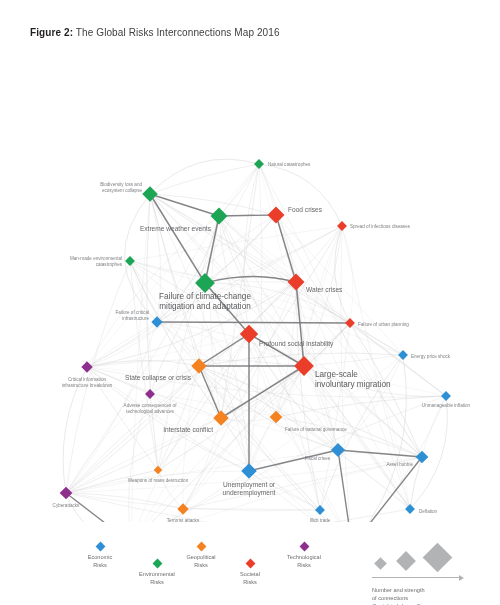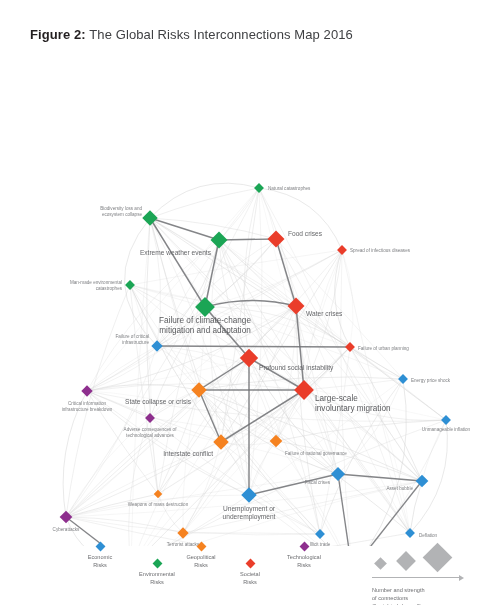--- a/index.html
+++ b/index.html
@@ -11,27 +11,27 @@
     font-family: "Liberation Sans", sans-serif;
     color: #58595b;
     position: relative;
     overflow: hidden;
   }
   #page-wrap { position: relative; width: 500px; height: 605px; }
 
   .fig-title {
     position: absolute;
     left: 30px; top: 27px;
-    font-size: 13px;
+    font-size: 10px;
     color: #3f4043;
     letter-spacing: .1px;
   }
   .fig-title b { font-weight: bold; color: #231f20; }
 
-  #graph { position: absolute; left: 0; top: 76px; width: 500px; height: 470px; }
+  #graph { position: absolute; left: 0; top: 52px; width: 500px; height: 470px; }
   #graph svg { display: block; }
 
   .node-label {
     fill: #6d6e71;
     font-family: "Liberation Sans", sans-serif;
   }
   .node-label.sz-lg { font-size: 8.2px; fill: #5a5b5e; }
   .node-label.sz-md { font-size: 6.6px; fill: #656669; }
   .node-label.sz-sm { font-size: 4.6px; fill: #808285; }
 

